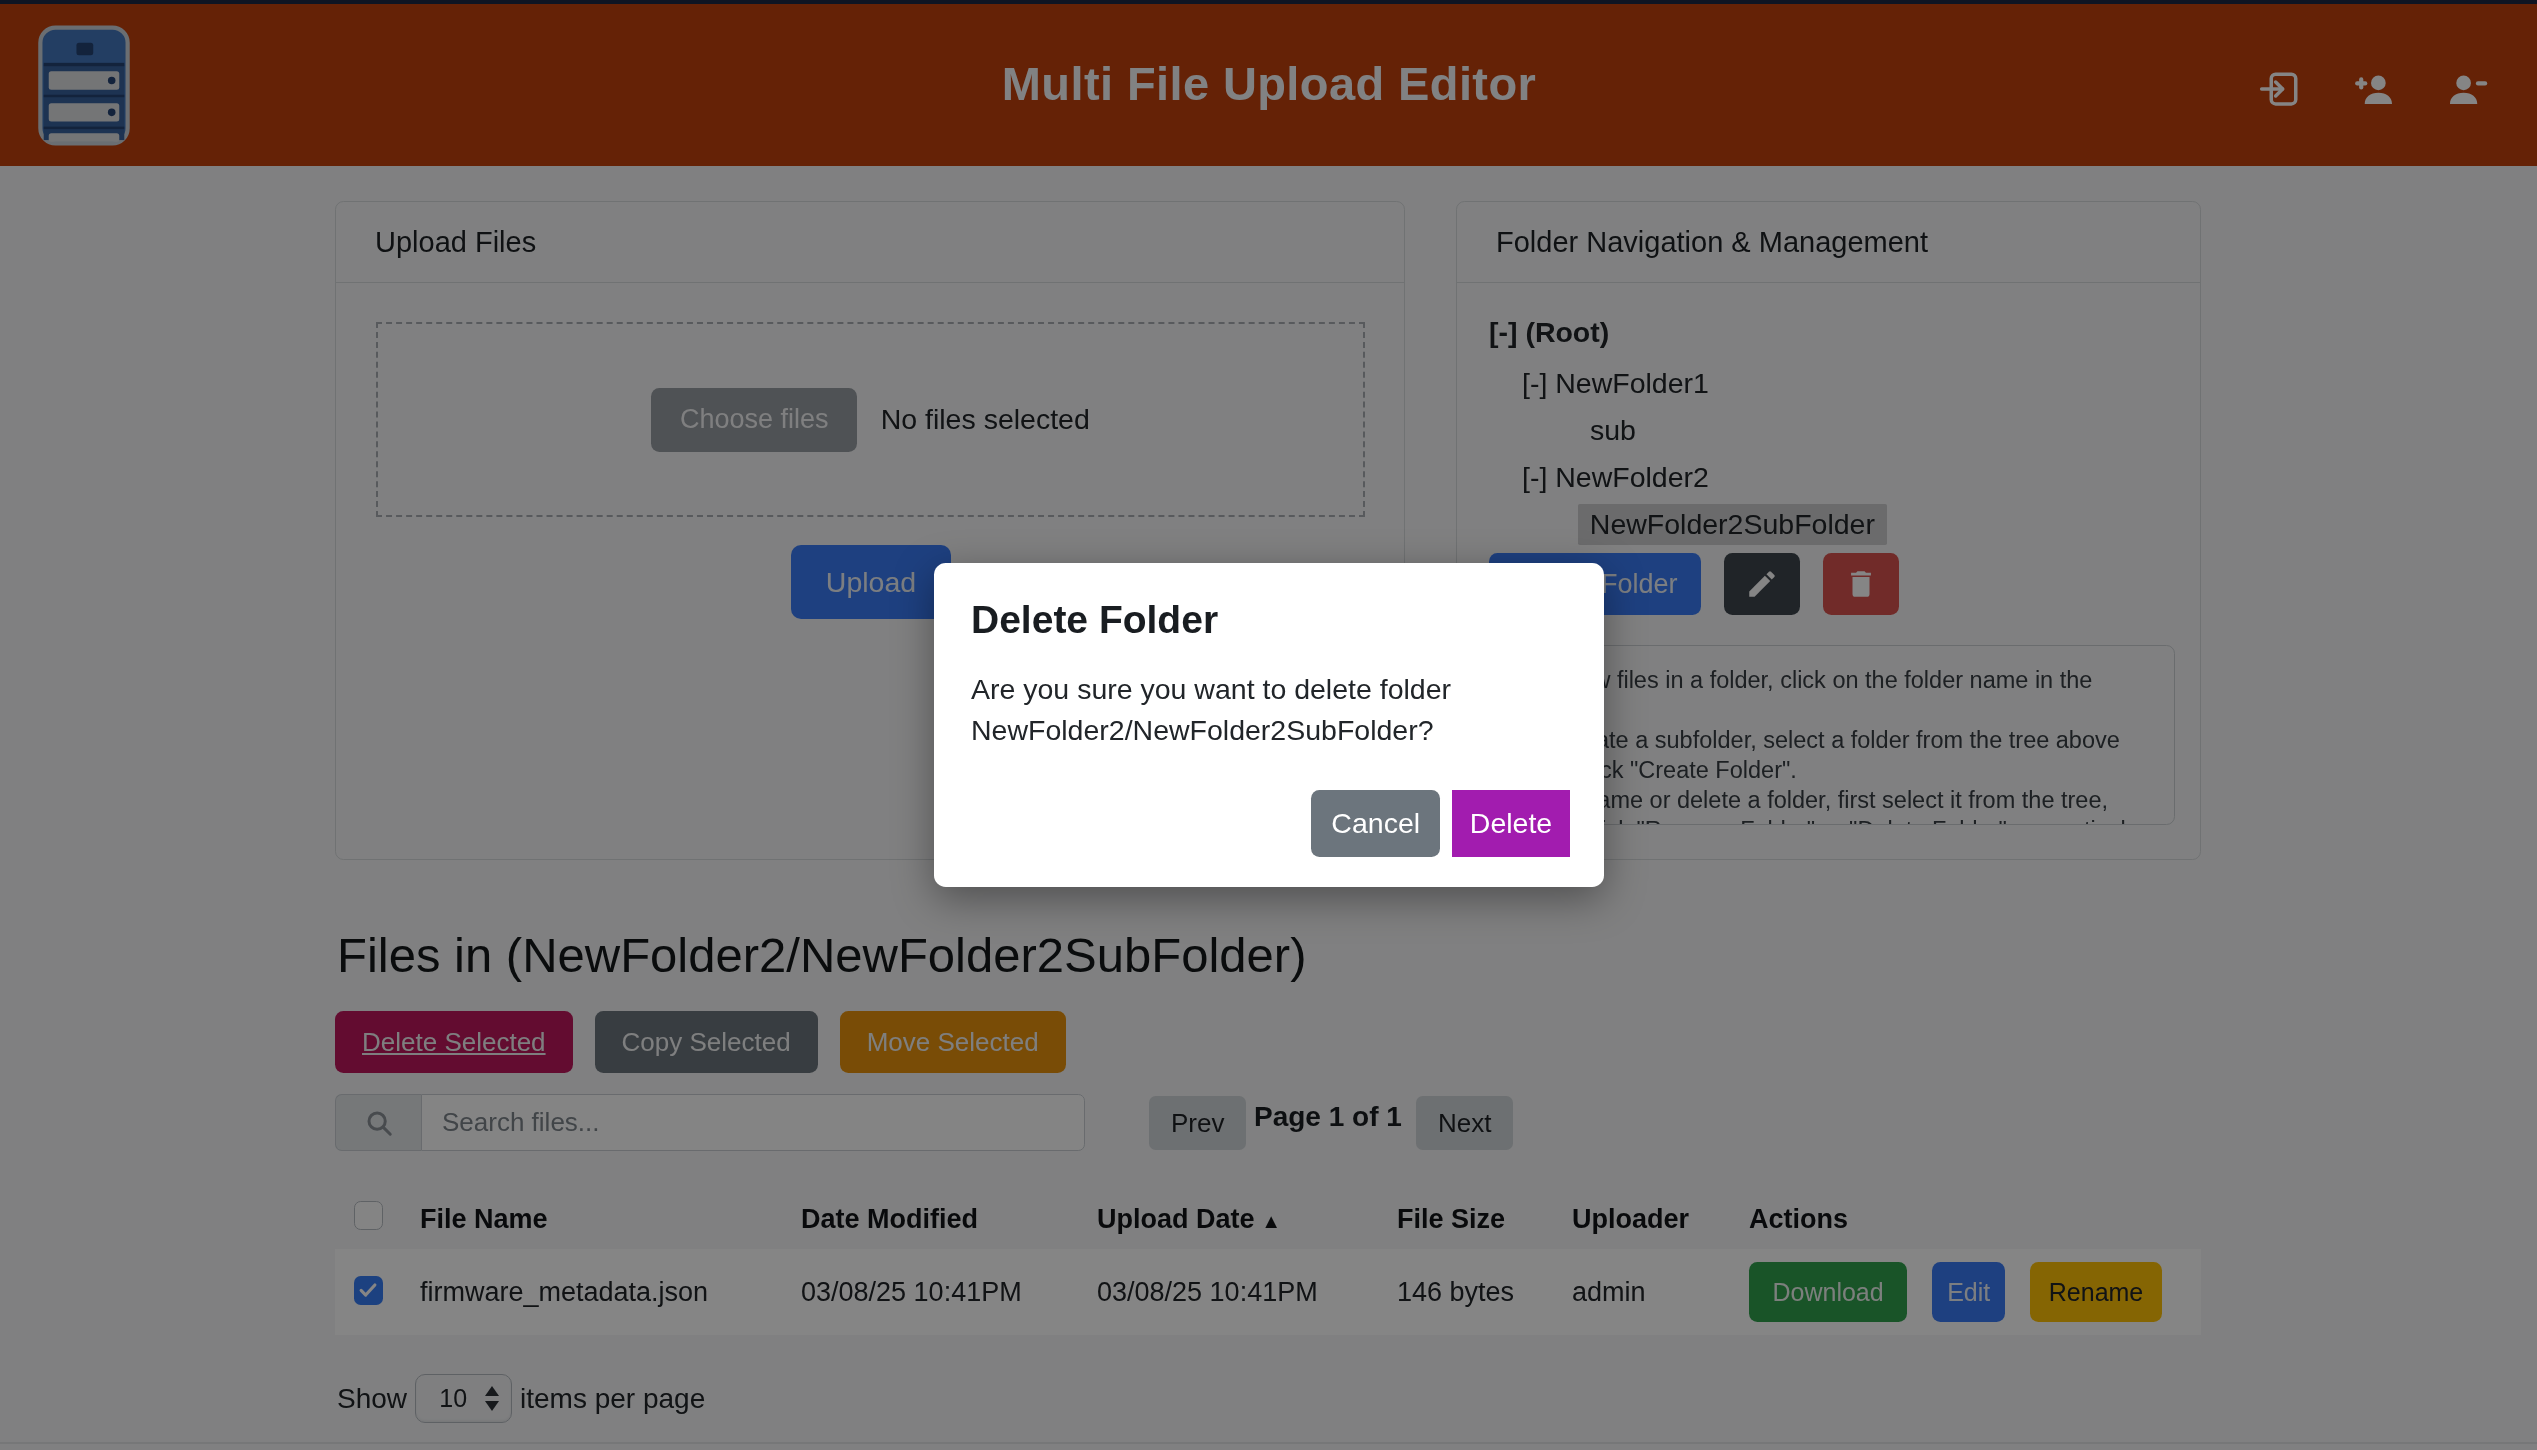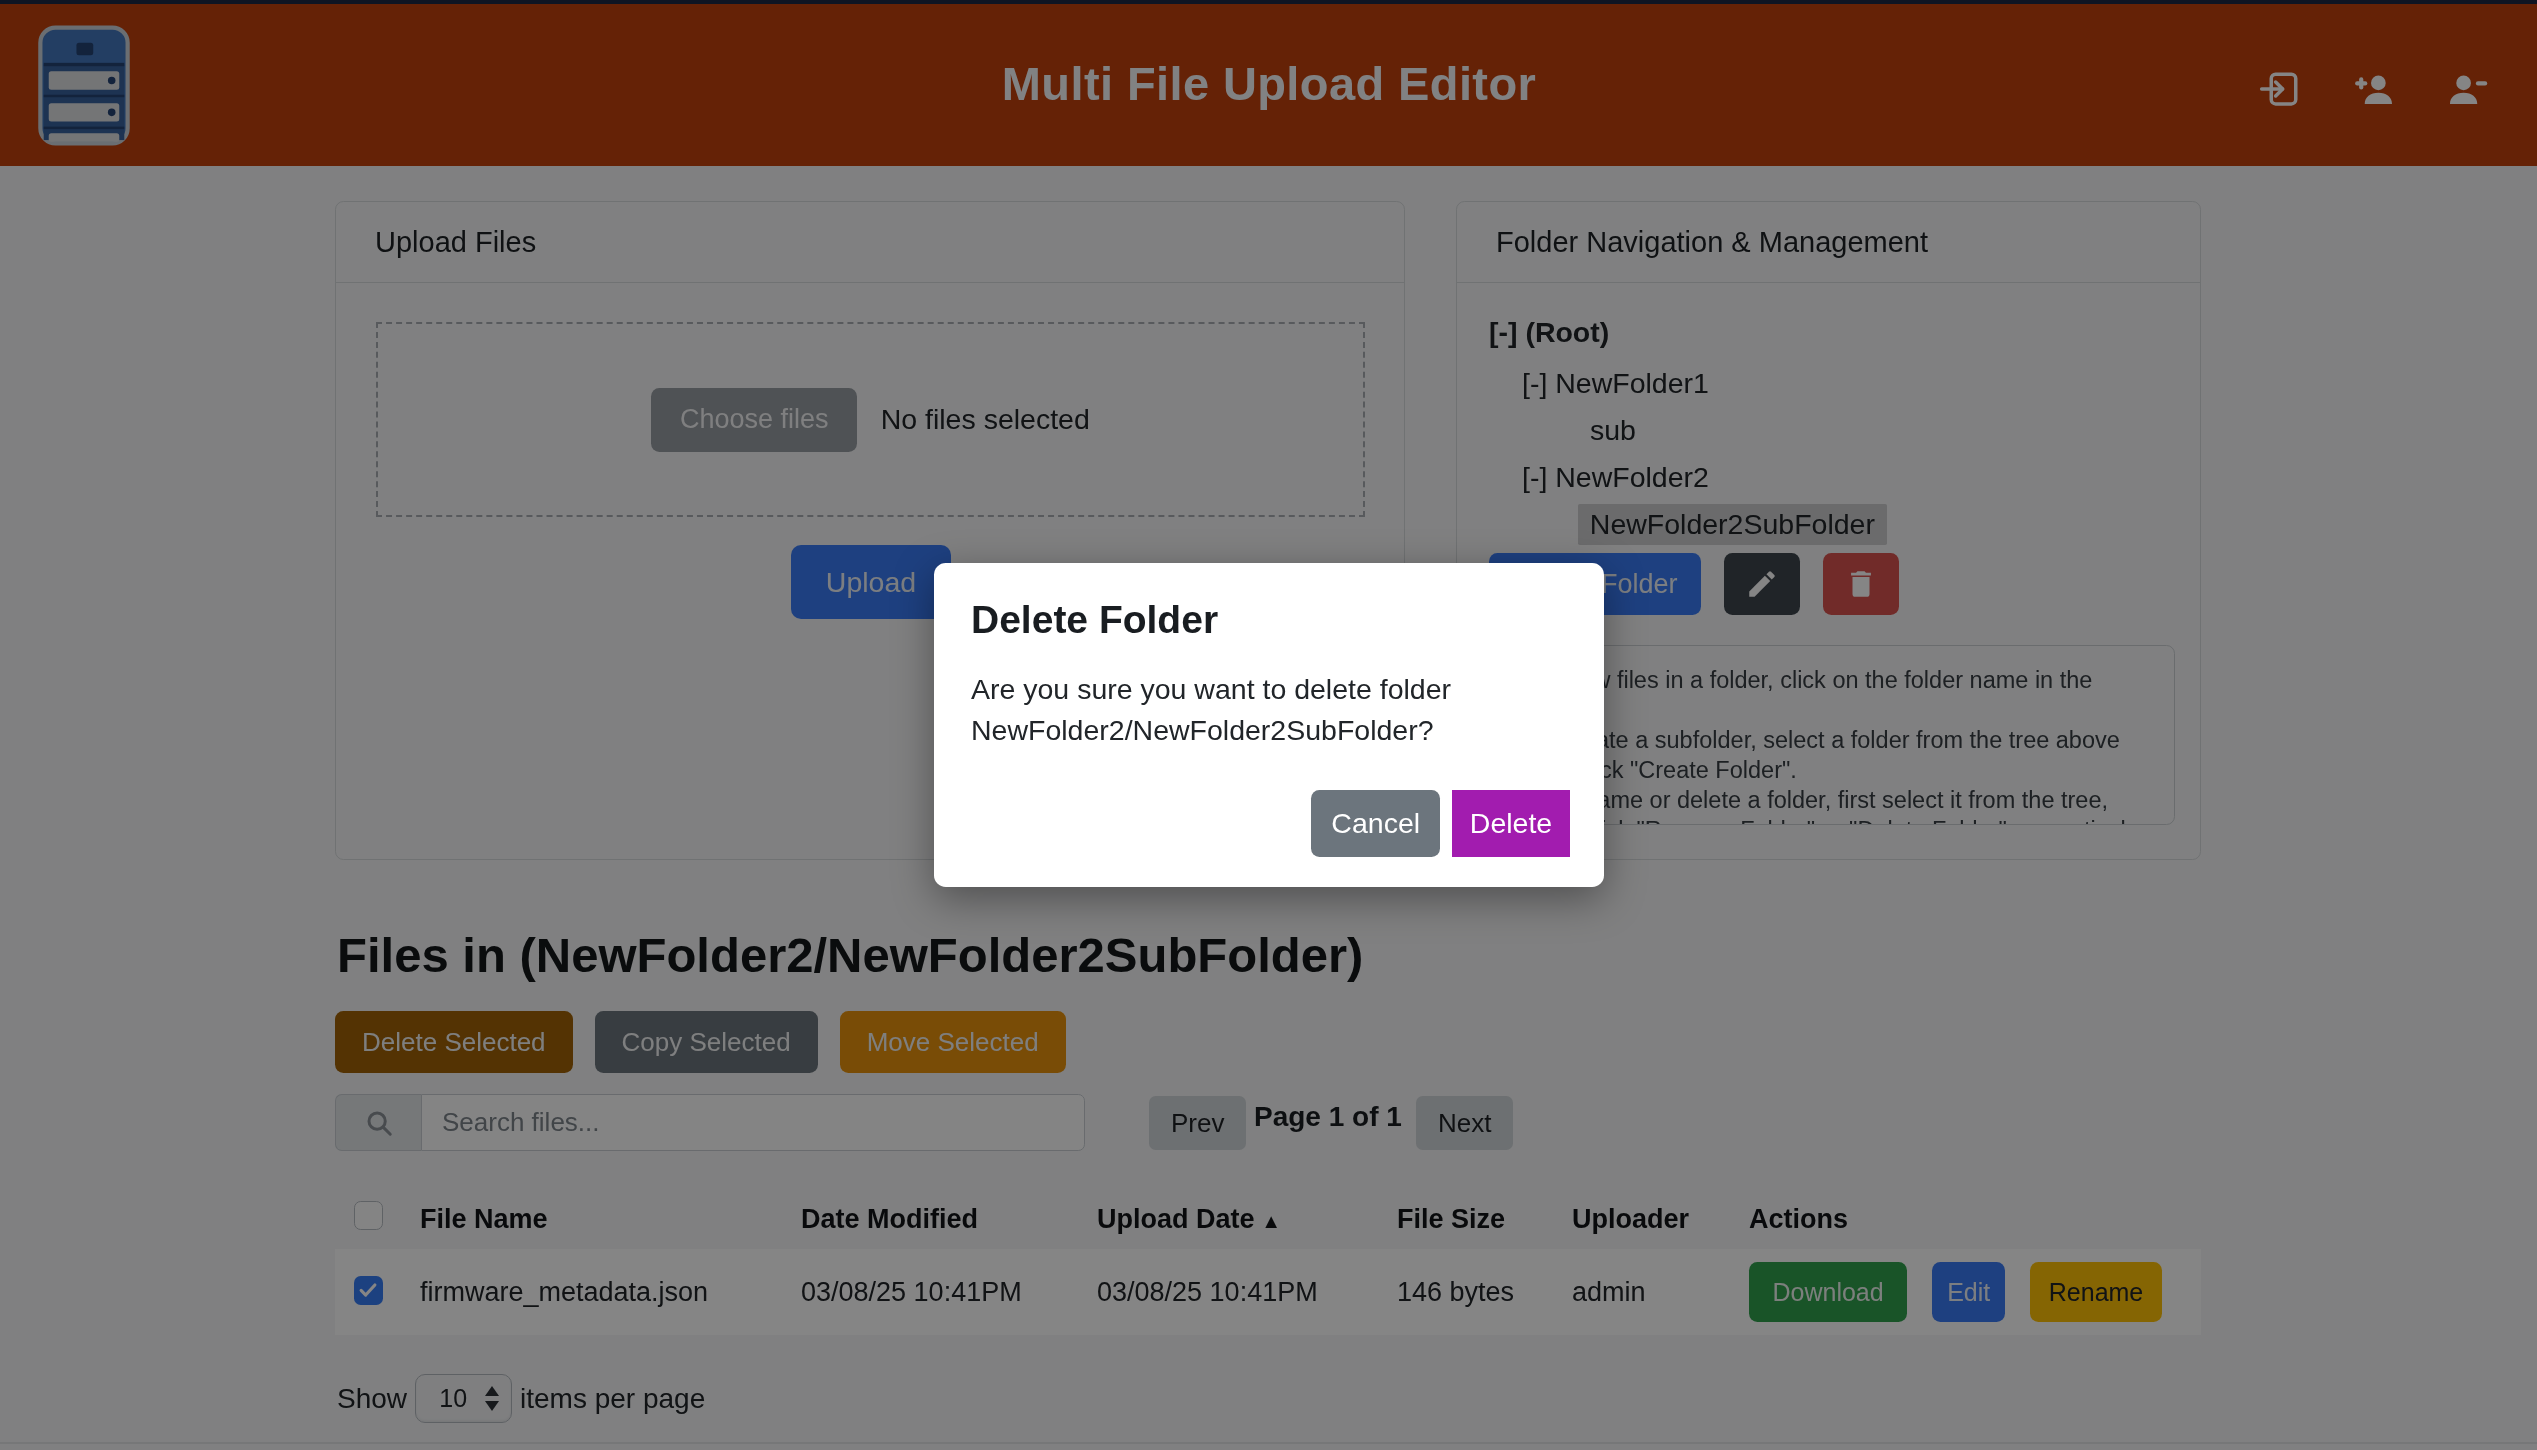--- a/index.html
+++ b/index.html
@@ -72,24 +72,24 @@
   .btn-delete-folder { background:#d9534f; }
 
   .help-box {
     position:absolute; left:20px; right:25px; top:443px; height:180px;
     border:1.7px solid #ccd0d4; border-radius:8.4px; padding:18.5px 30px 18.5px 54px;
     overflow:hidden;
   }
   .help-line { font-size:23.5px; line-height:30px; color:#383e44; }
 
   
-  .files-title { position:absolute; left:337px; top:927px; font-size:49px; font-weight:700; color:#14171a; }
+  .files-title { position:absolute; left:337px; top:927px; font-size:49px; font-weight:400; color:#14171a; }
   .bulk-row { position:absolute; left:335px; top:1011px; display:flex; gap:22px; }
   .btn-bulk { height:62px; padding:0 27px; font-size:26px; border-radius:8.4px; color:#f2f3f4; }
-  .btn-bulk-delete { background:#a16207; }
+  .btn-bulk-delete { background:#be185d;text-decoration:underline; }
   .btn-bulk-copy { background:#6c757d; }
   .btn-bulk-move { background:#e8920d; }
 
   .search-row { position:absolute; left:335px; top:1094px; height:57px; display:flex; }
   .search-iconbox {
     width:86px; height:57px; background:#e2e6e9; border:1.7px solid #c9ced3; border-right:none;
     border-radius:6.7px 0 0 6.7px; display:flex; align-items:center; justify-content:center;
   }
   .search-input {
     width:664px; height:57px; border:1.7px solid #c9ced3; border-radius:0 6.7px 6.7px 0;

